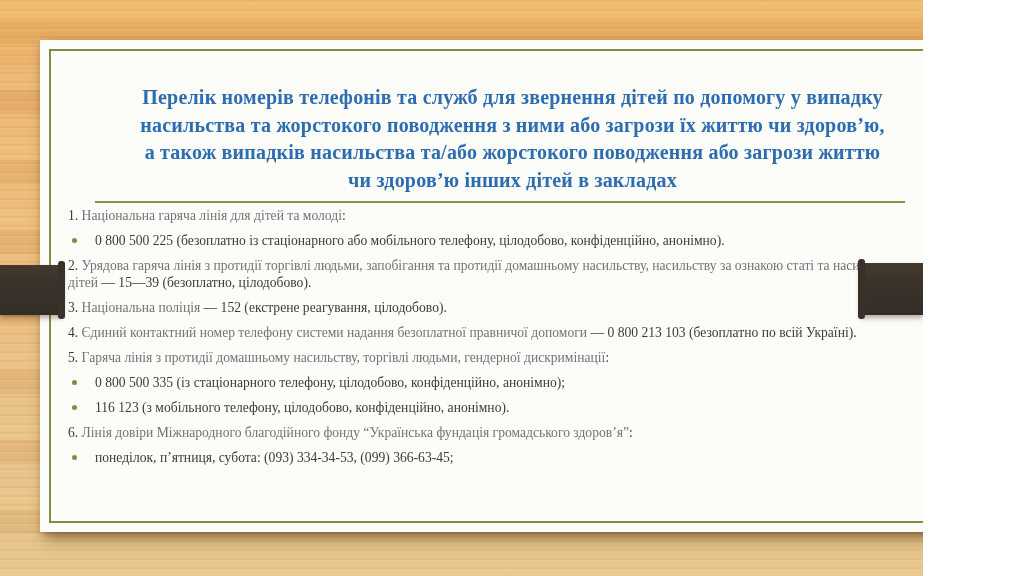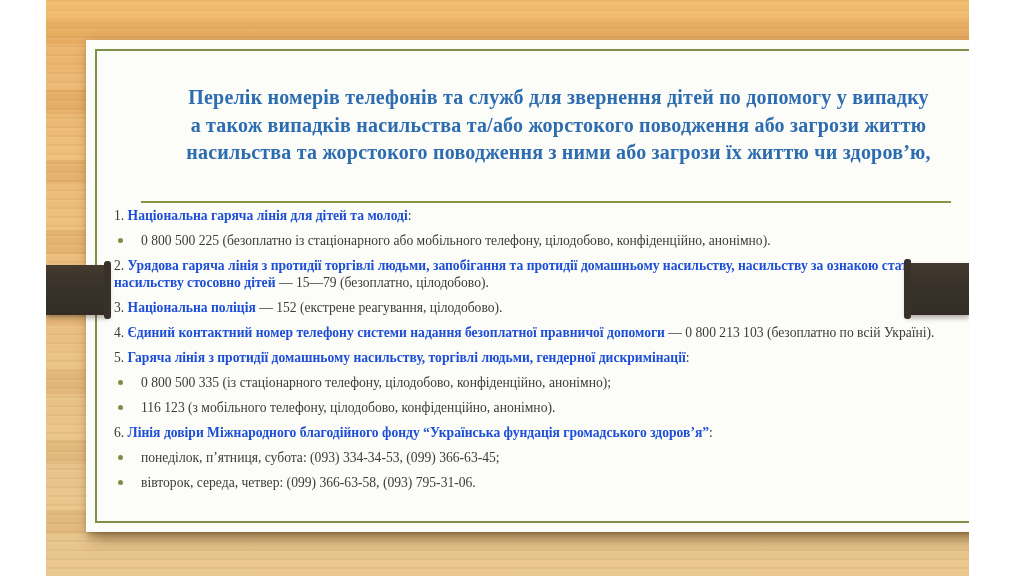--- a/index.html
+++ b/index.html
@@ -12,21 +12,20 @@
     background:
       repeating-linear-gradient(180deg,
         rgba(150,90,30,0.07) 0px, rgba(150,90,30,0.07) 2px,
         rgba(255,235,190,0.08) 2px, rgba(255,235,190,0.08) 4px,
         rgba(0,0,0,0) 4px, rgba(0,0,0,0) 9px),
       repeating-linear-gradient(180deg,
         rgba(255,225,170,0.14) 0px, rgba(255,225,170,0.14) 20px,
         rgba(175,115,50,0.10) 20px, rgba(175,115,50,0.10) 44px,
         rgba(255,240,200,0.06) 44px, rgba(255,240,200,0.06) 70px),
       linear-gradient(180deg,#f0b763 0%,#eab069 10%,#ecba74 28%,#e9bc7d 55%,#e7c186 80%,#e6c389 100%);
-    margin-left: 46px;
   }
   .card{
     position:absolute;left:40px;top:40px;width:945px;height:492px;
     background:#fcfcf9;
     box-shadow:5px 7px 14px rgba(70,40,10,0.45), 2px 3px 6px rgba(70,40,10,0.28);
     z-index:1;
   }
   .card-border{
     position:absolute;left:9px;top:9px;right:9px;bottom:9px;
     border:2px solid #7e9045;
@@ -46,21 +45,21 @@
   .title div{white-space:nowrap;}
   .separator{
     position:absolute;left:55px;top:161px;width:810px;height:0;
     border-top:2px solid #8a9446;
   }
   .content{
     position:absolute;left:28px;top:167px;width:886px;
     font-size:13.6px;line-height:17px;color:#3c3b38;
   }
   .row{margin-bottom:8px;}
-  .row .b{font-weight:bold;color:#1d4ed8;}
+  .row .b{font-weight:normal;color:#737373;}
   .row.bullet{position:relative;padding-left:27px;}
   .row.bullet::before{
     content:"";position:absolute;left:4px;top:6px;width:5px;height:5px;
     border-radius:50%;background:#7e8b46;box-shadow:inset 0 0 1px #a8b070;
   }
 </style>
 </head>
 <body>
 
 <div class="slide">
@@ -68,51 +67,51 @@
   <div class="ribbon ribbon-left"></div>
   <div class="ribbon-cap cap-left"></div>
   <div class="ribbon ribbon-right"></div>
   <div class="ribbon-cap cap-right"></div>
 
   <div class="card">
     <div class="card-border"></div>
 
     <div class="title">
       <div>Перелік номерів телефонів та служб для звернення дітей по допомогу у випадку</div>
+      <div>насильства та жорстокого поводження з ними або загрози їх життю чи здоров’ю,</div>
       <div>а також випадків насильства та/або жорстокого поводження або загрози життю</div>
-      <div>насильства та жорстокого поводження з ними або загрози їх життю чи здоров’ю,</div>
+      <div>чи здоров’ю інших дітей в закладах</div>
     </div>
 
     <div class="separator"></div>
 
     <div class="content">
       <div class="row"><span class="num">1.</span>
         <span class="b">Національна гаряча лінія для дітей та молоді</span><span>:</span></div>
 
 
       <div class="row bullet"><span>0 800 500 225 (безоплатно із стаціонарного або мобільного телефону, цілодобово, конфіденційно, анонімно).</span></div>
 
       <div class="row"><span class="num">2.</span>
-        <span class="b">Урядова гаряча лінія з протидії торгівлі людьми, запобігання та протидії домашньому насильству, насильству за ознакою статі та насильству стосовно дітей</span><span> — 15—79 (безоплатно, цілодобово).</span></div>
+        <span class="b">Урядова гаряча лінія з протидії торгівлі людьми, запобігання та протидії домашньому насильству, насильству за ознакою статі та насильству стосовно дітей</span><span> — 15—39 (безоплатно, цілодобово).</span></div>
 
       <div class="row"><span class="num">3.</span>
         <span class="b">Національна поліція</span><span> — 152 (екстрене реагування, цілодобово).</span></div>
 
       <div class="row"><span class="num">4.</span>
         <span class="b">Єдиний контактний номер телефону системи надання безоплатної правничої допомоги</span><span> — 0 800 213 103 (безоплатно по всій Україні).</span></div>
 
       <div class="row"><span class="num">5.</span>
         <span class="b">Гаряча лінія з протидії домашньому насильству, торгівлі людьми, гендерної дискримінації</span><span>:</span></div>
 
       <div class="row bullet"><span>0 800 500 335 (із стаціонарного телефону, цілодобово, конфіденційно, анонімно);</span></div>
 
       <div class="row bullet"><span>116 123 (з мобільного телефону, цілодобово, конфіденційно, анонімно).</span></div>
 
       <div class="row"><span class="num">6.</span>
         <span class="b">Лінія довіри Міжнародного благодійного фонду “Українська фундація громадського здоров’я”</span><span>:</span></div>
 
       <div class="row bullet"><span>понеділок, п’ятниця, субота: (093) 334-34-53, (099) 366-63-45;</span></div>
 
-      <div class="row bullet"><span>вівторок, середа, четвер: (099) 366-63-58, (093) 795-31-06.</span></div>
 
     </div>
   </div>
 </div>
 
 </body></html>

